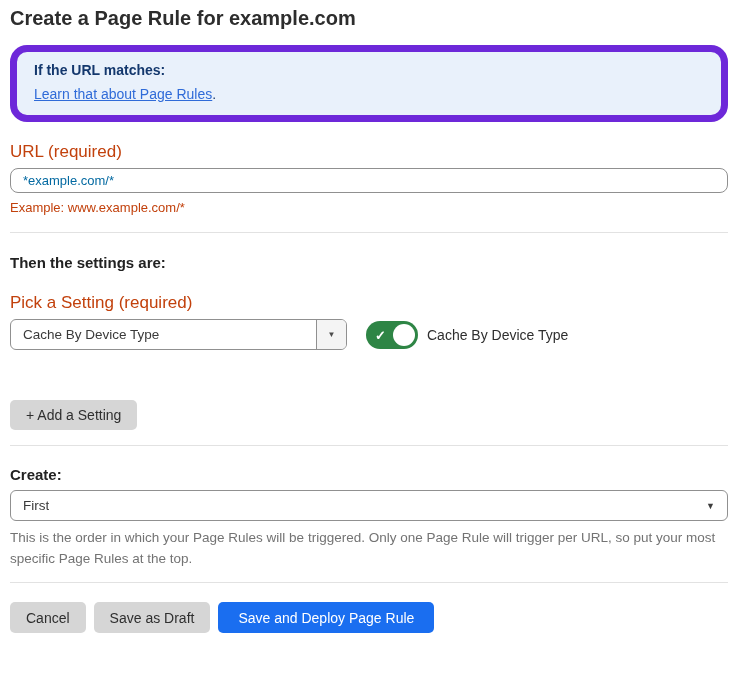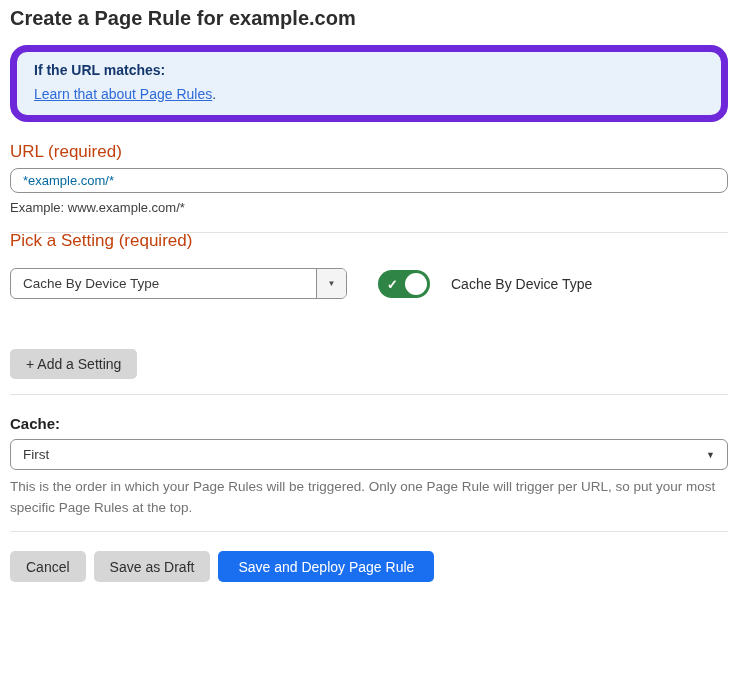--- a/index.html
+++ b/index.html
@@ -57,44 +57,43 @@
     padding: 0 12px;
     font-family: "Liberation Sans", sans-serif;
     font-size: 13px;
     color: #0369a1;
     background: #fff;
     outline: none;
   }
   .helper-text {
     margin-top: 7px;
     font-size: 13px;
-    color: #404040;
+    color: #c2410c;
     line-height: 16px;
   }
 
   .divider {
     border: none;
     border-top: 1px solid #e2e2e2;
     margin-top: 16px;
   }
 
   .section-heading {
     font-size: 15px;
     font-weight: 700;
     color: #222222;
     line-height: 18px;
   }
   .heading-settings { margin-top: 21px; }
-  .label-pick { }
+  .label-pick { margin-top: 23px; }
 
   .setting-row {
-    margin-top: 19px;
-    display: flex;
-    align-items: center;
-    gap: 12px;
+    margin-top: 8px;
+    display: flex;
+    align-items: center;
   }
 
   
   .select-box {
     height: 31px;
     border: 1px solid #909090;
     border-radius: 6px;
     background: #ffffff;
     display: flex;
     align-items: center;
@@ -227,20 +226,21 @@
       <a class="info-link">Learn that about Page Rules</a><span class="info-link-suffix">.</span>
     </div>
   </div>
 
   <div class="field-label label-url">URL (required)</div>
   <input class="text-input" type="text" value="*example.com/*" style="">
   <div class="helper-text">Example: www.example.com/*</div>
 
   <hr class="divider">
 
+  <div class="section-heading heading-settings">Then the settings are:</div>
 
   <div class="field-label label-pick">Pick a Setting (required)</div>
 
   <div class="setting-row">
     <div class="select-box select-setting" role="listbox">
       <span class="select-value">Cache By Device Type</span>
       <span class="select-arrow-seg">
         <span class="caret">▼</span>
       </span>
     </div>
@@ -249,21 +249,21 @@
       <span class="check-glyph">✓</span>
       <span class="knob"></span>
     </div>
     <span class="toggle-label">Cache By Device Type</span>
   </div>
 
   <button class="btn btn-gray btn-add">+ Add a Setting</button>
 
   <hr class="divider divider-2">
 
-  <div class="section-heading heading-order">Cache:</div>
+  <div class="section-heading heading-order">Create:</div>
 
 
   <div class="select-box select-order" role="listbox">
     <span class="select-value">First</span>
     <span class="caret caret-plain">▼</span>
   </div>
 
   <div class="order-help">This is the order in which your Page Rules will be triggered. Only one Page Rule will trigger per URL, so put your most specific Page Rules at the top.</div>
 
   <hr class="divider divider-3">

